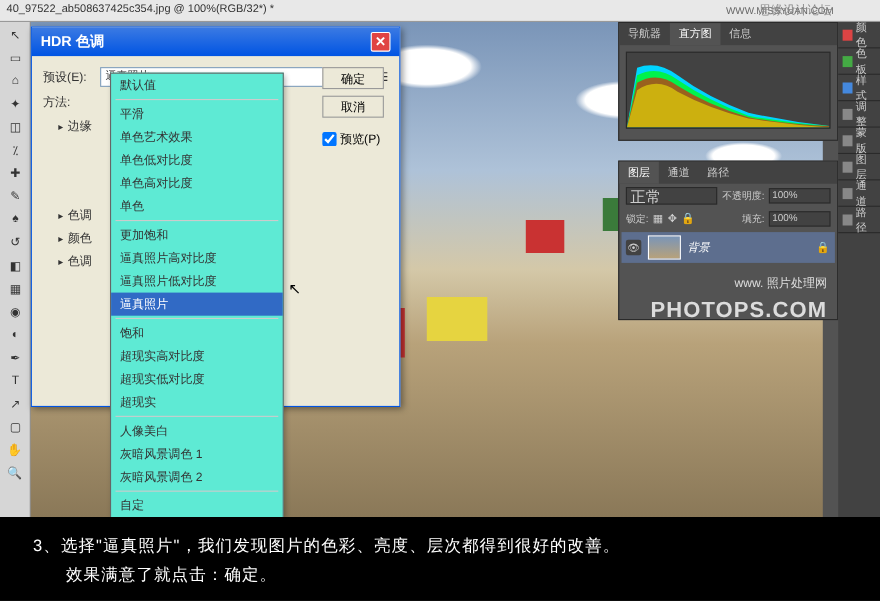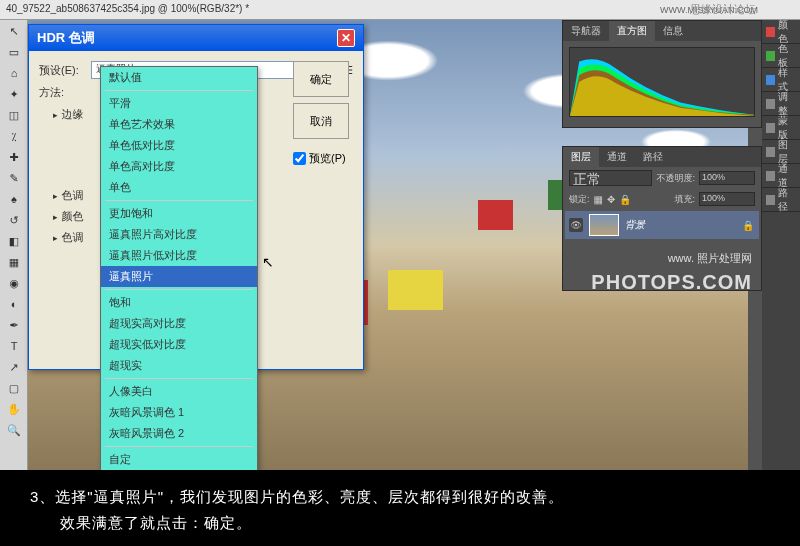--- a/index.html
+++ b/index.html
@@ -23,21 +23,21 @@
 .dialog-title { height: 26px; background: linear-gradient(180deg, #3b7ae3 0%, #0054e3 100%); color: #fff; font-size: 13px; font-weight: bold; padding: 4px 8px; display: flex; justify-content: space-between; align-items: center; }
 .close-btn { width: 18px; height: 18px; background: #e04343; color: #fff; text-align: center; line-height: 16px; border: 1px solid #fff; border-radius: 2px; font-size: 12px; cursor: pointer; }
 .dialog-body { padding: 10px; font-size: 11px; color: #333; }
 .preset-row { display: flex; align-items: center; gap: 4px; margin-bottom: 6px; }
 .preset-row label { width: 48px; }
 .preset-select { flex: 1; height: 18px; border: 1px solid #7f9db9; background: #fff; padding: 0 4px; font-size: 10px; }
 .method-row { margin-bottom: 4px; }
 .tree-item { padding: 3px 0 3px 14px; font-size: 11px; color: #333; }
 .tree-item::before { content: "▸"; margin-right: 4px; font-size: 9px; }
 .dialog-right { position: absolute; right: 10px; top: 36px; width: 60px; }
-.dlg-btn { width: 56px; height: 36px; margin-bottom: 6px; background: #ece9d8; border: 1px solid #999; font-size: 11px; cursor: pointer; }
+.dlg-btn { width: 56px; height: 20px; margin-bottom: 6px; background: #ece9d8; border: 1px solid #999; font-size: 11px; cursor: pointer; }
 .preview-check { font-size: 11px; display: flex; align-items: center; gap: 3px; margin-top: 6px; }
 .dropdown { position: absolute; left: 82px; top: 66px; width: 158px; background: #5eead4; border: 1px solid #666; box-shadow: 2px 2px 5px rgba(0,0,0,0.3); margin-left: 18px; }
 .dd-item { padding: 3px 8px; font-size: 11px; color: #333; cursor: pointer; }
 .dd-item.selected { background: #316ac5; color: #fff; }
 .dd-sep { height: 1px; background: #ccc; margin: 2px 4px; }
 .cursor-arrow { position: absolute; left: 262px; top: 254px; font-size: 14px; color: #000; pointer-events: none; }
 .right-top { position: absolute; right: 38px; top: 20px; width: 200px; height: 108px; background: #535353; border: 1px solid #2a2a2a; }
 .rt-tabs { display: flex; height: 20px; background: #424242; font-size: 10px; color: #ccc; }
 .rt-tab { padding: 3px 8px; cursor: pointer; }
 .rt-tab.active { background: #535353; color: #fff; }

